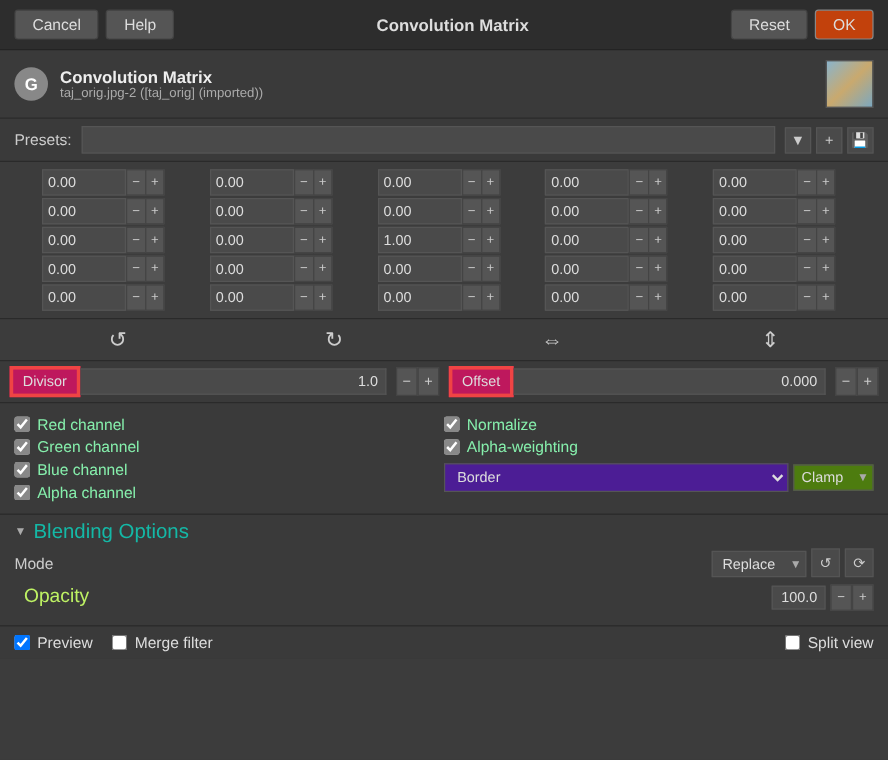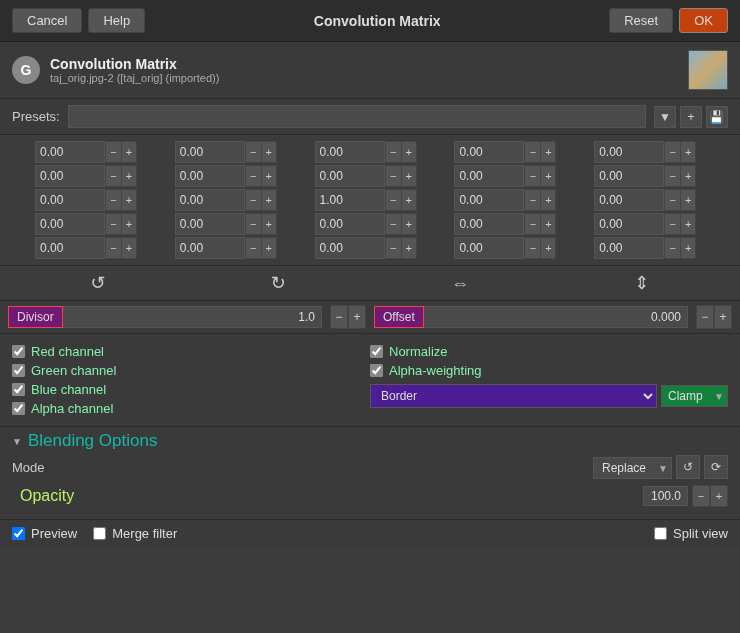--- a/index.html
+++ b/index.html
@@ -168,22 +168,22 @@
       gap: 8px;
       background: #3a3a3a;
       border-top: 1px solid #2a2a2a;
     }
     .field-label-input {
       display: flex;
       align-items: center;
       flex: 1;
     }
     .field-label {
-      background: #701a75;
-      border: 1px solid #ef4444;
+      background: #be185d;
+      border: 3px solid #ef4444;
       padding: 3px 8px;
       color: #ddd;
       font-size: 12px;
       white-space: nowrap;
     }
     .field-value {
       background: #4a4a4a;
       border: 1px solid #555;
       border-left: none;
       color: #ddd;
@@ -241,21 +241,21 @@
     }
     .border-select {
       flex: 1;
       background: #4c1d95;
       border: 1px solid #555;
       color: #ddd;
       padding: 3px 6px;
       font-size: 12px;
     }
     .clamp-select {
-      background: #15803d;
+      background: #4d7c0f;
       border: 1px solid #555;
       color: #ddd;
       padding: 3px 24px 3px 6px;
       font-size: 12px;
       appearance: none;
       -webkit-appearance: none;
       position: relative;
     }
     .clamp-wrapper {
       position: relative;

